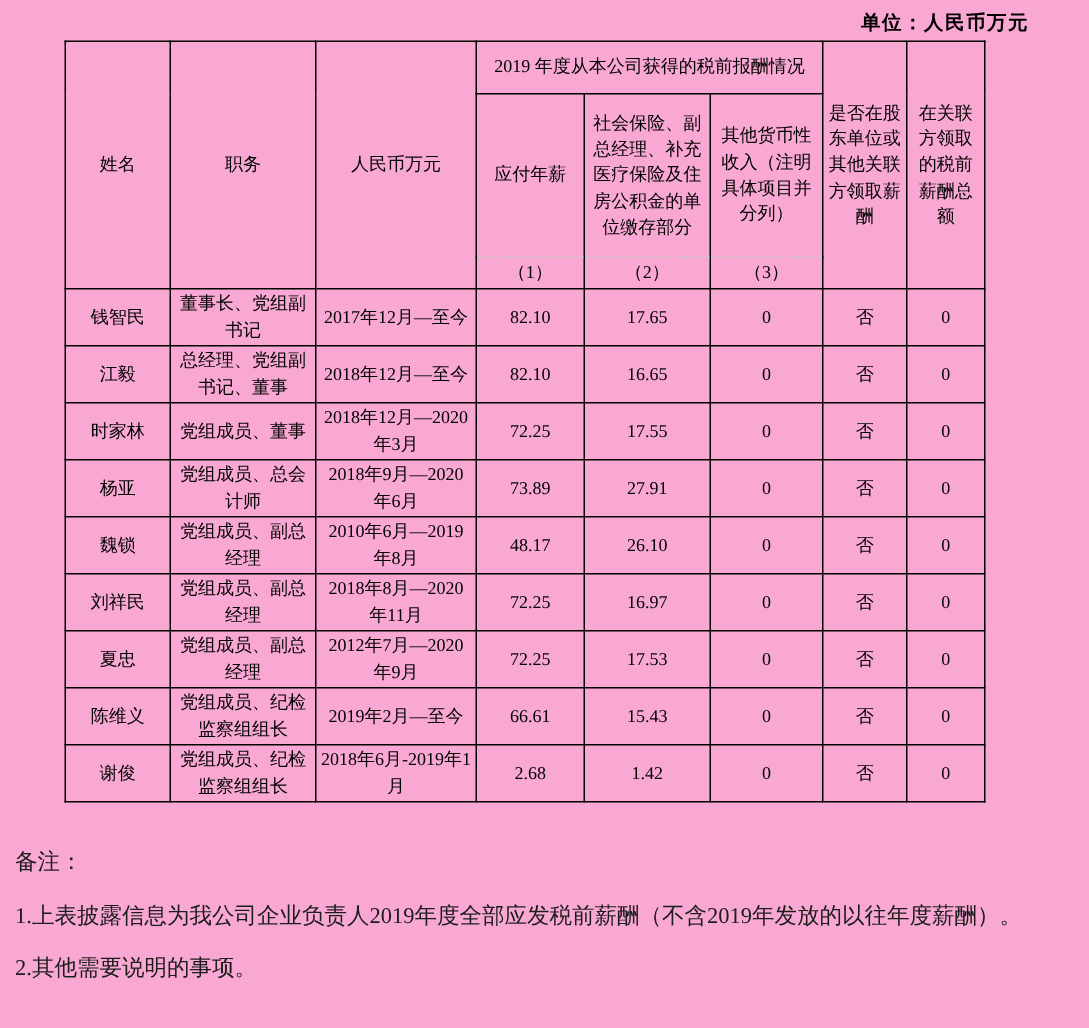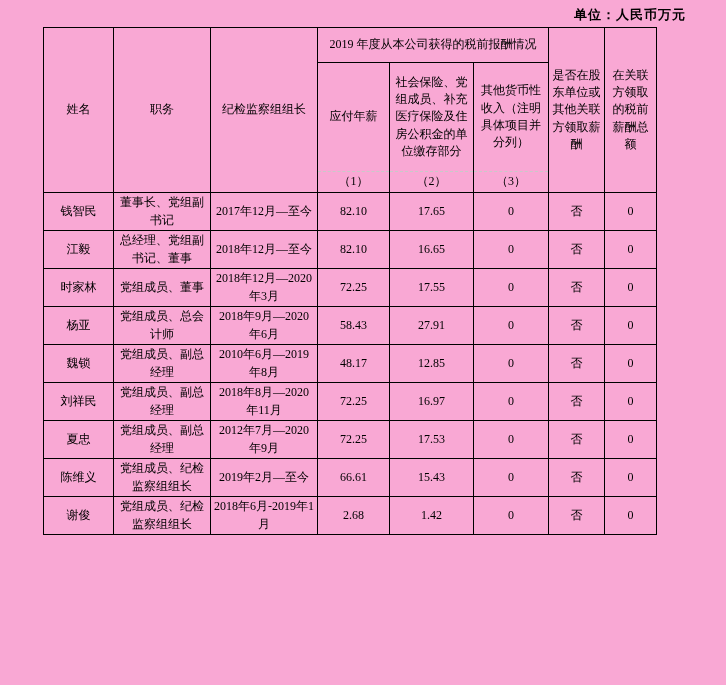--- a/index.html
+++ b/index.html
@@ -72,28 +72,28 @@
       <col style="width:72px">
         <col style="width:84px">
         <col style="width:75px">
       <col style="width:56px">
         <col style="width:52px">
     </colgroup>
     <thead>
       <tr class="hdr-top">
         <th rowspan="3">姓名</th>
         <th rowspan="3">职务</th>
-        <th rowspan="3">纪检监察组组长</th>
+        <th rowspan="3">人民币万元</th>
         <th colspan="3">2019 年度从本公司获得的税前报酬情况</th>
         <th rowspan="3">是否在股东单位或其他关联方领取薪酬</th>
         <th rowspan="3">在关联方领取的税前薪酬总额</th>
       </tr>
       <tr class="hdr-sub">
         <th class="dash-bottom">应付年薪</th>
-        <th class="dash-bottom">社会保险、党组成员、补充医疗保险及住房公积金的单位缴存部分</th>
+        <th class="dash-bottom">社会保险、副总经理、补充医疗保险及住房公积金的单位缴存部分</th>
         <th class="dash-bottom">其他货币性收入（注明具体项目并分列）</th>
       </tr>
       <tr class="hdr-idx">
         <td class="dash-top">（1）</td>
         <td class="dash-top">（2）</td>
         <td class="dash-top">（3）</td>
       </tr>
     </thead>
     <tbody id="table-body">
         <tr>
@@ -123,32 +123,32 @@
           <td>72.25</td>
           <td>17.55</td>
           <td>0</td>
           <td>否</td>
           <td>0</td>
         </tr>
         <tr>
           <td>杨亚</td>
           <td>党组成员、总会计师</td>
           <td>2018年9月—2020年6月</td>
-          <td>58.43</td>
+          <td>73.89</td>
           <td>27.91</td>
           <td>0</td>
           <td>否</td>
           <td>0</td>
         </tr>
         <tr>
           <td>魏锁</td>
           <td>党组成员、副总经理</td>
           <td>2010年6月—2019年8月</td>
           <td>48.17</td>
-          <td>12.85</td>
+          <td>26.10</td>
           <td>0</td>
           <td>否</td>
           <td>0</td>
         </tr>
         <tr>
           <td>刘祥民</td>
           <td>党组成员、副总经理</td>
           <td>2018年8月—2020年11月</td>
           <td>72.25</td>
           <td>16.97</td>
@@ -182,14 +182,19 @@
           <td>2018年6月-2019年1月</td>
           <td>2.68</td>
           <td>1.42</td>
           <td>0</td>
           <td>否</td>
           <td>0</td>
         </tr>
       </tbody>
   </table>
 
+  <div id="notes">
+    <p>备注：</p>
+    <p>1.上表披露信息为我公司企业负责人2019年度全部应发税前薪酬（不含2019年发放的以往年度薪酬）。</p>
+    <p>2.其他需要说明的事项。</p>
+  </div>
 
 </div>
 
 </body></html>

